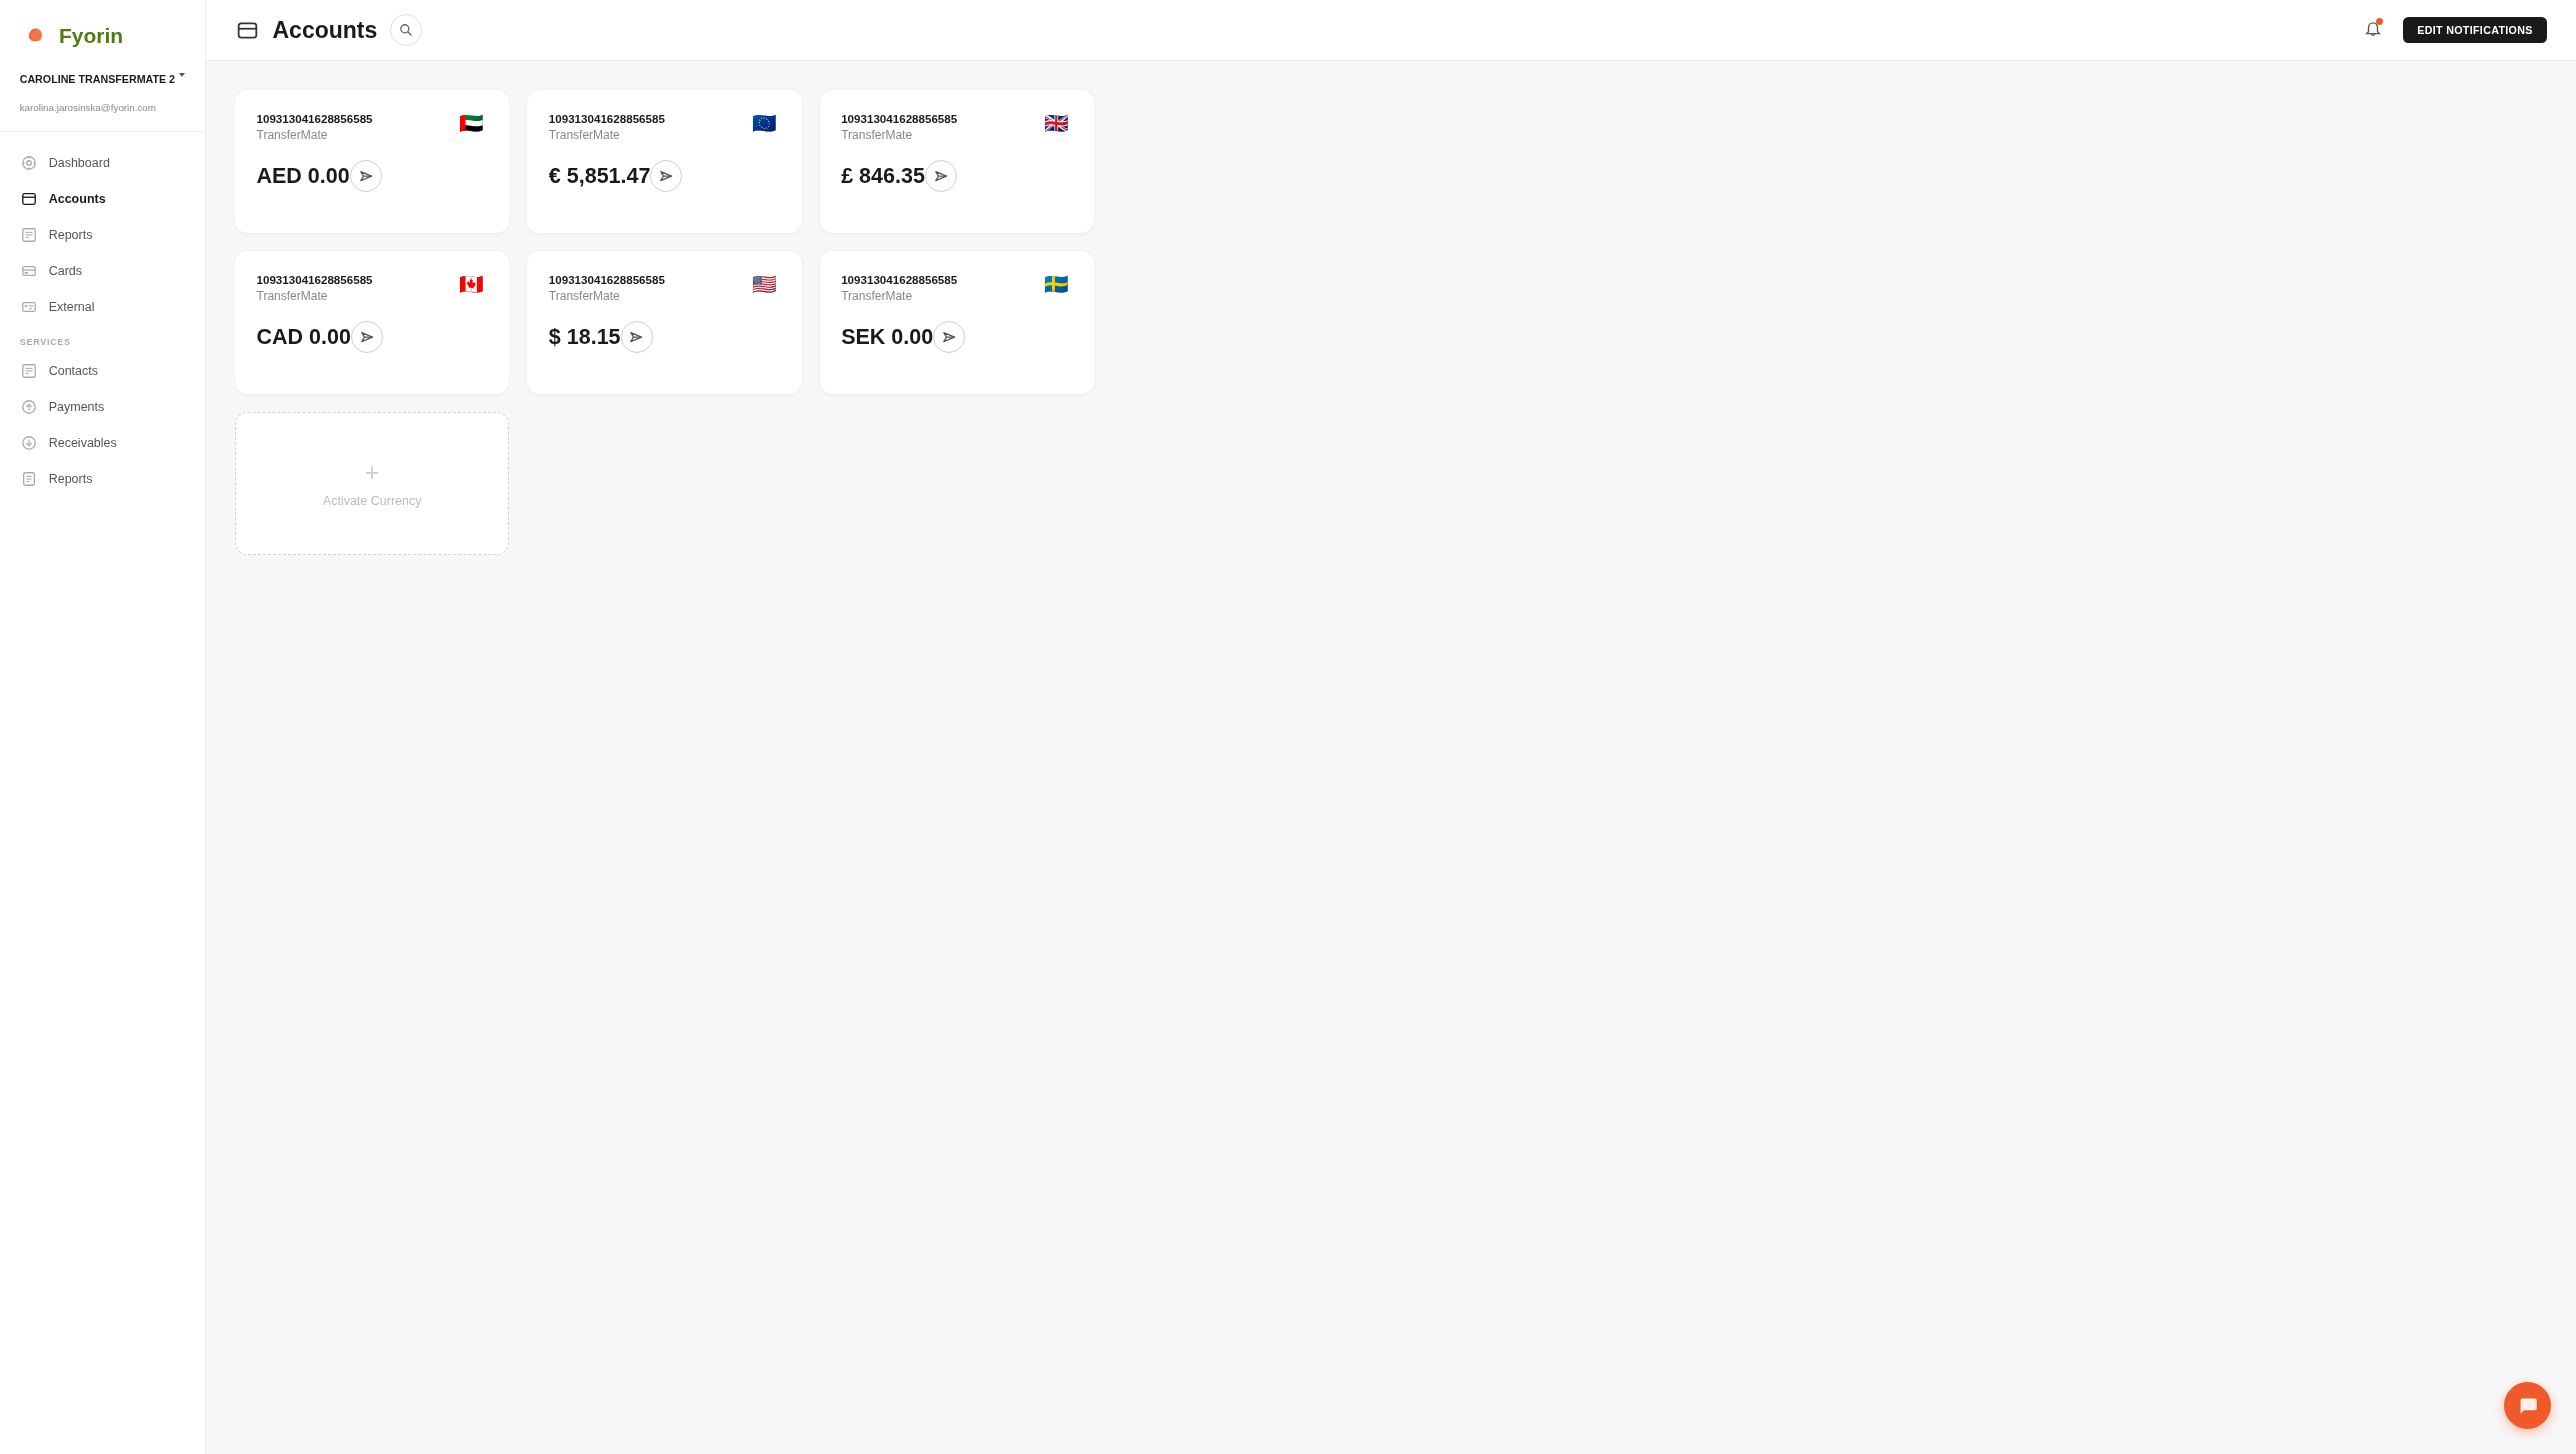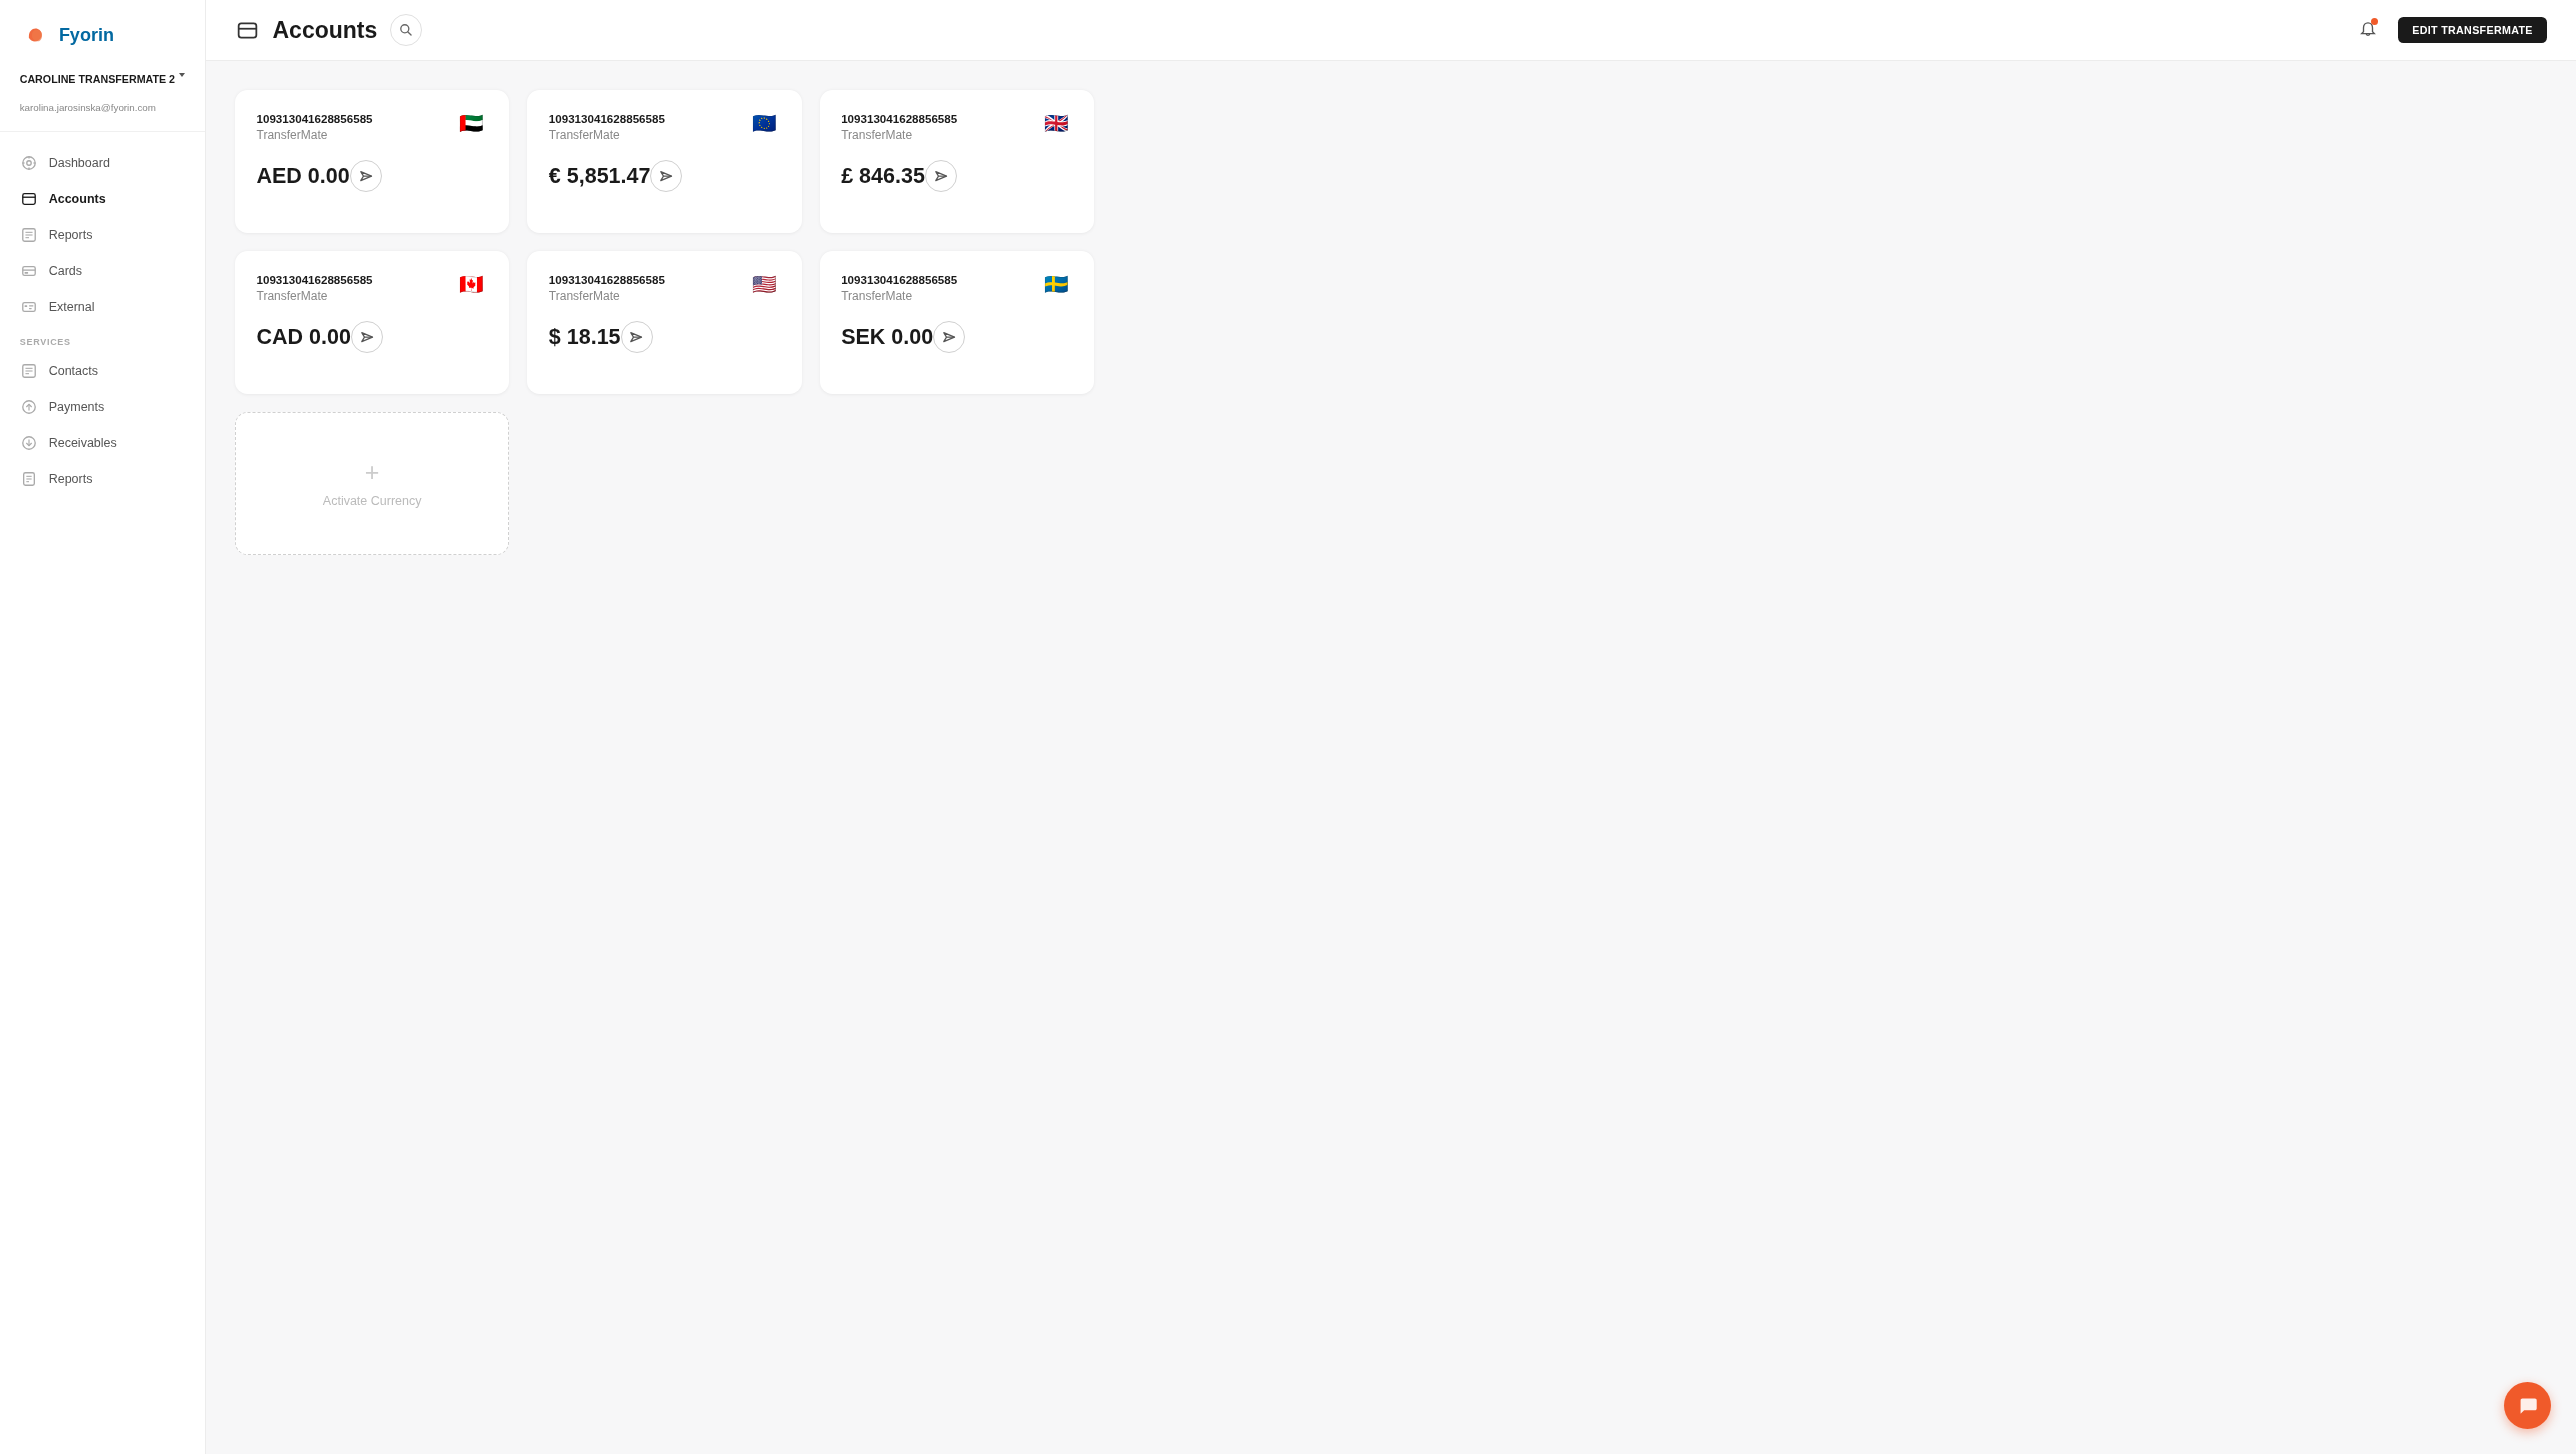--- a/index.html
+++ b/index.html
@@ -21,23 +21,23 @@
       display: flex;
       align-items: center;
       gap: 7.2px;
       padding: 19.7px 19.7px 14.3px 19.7px;
     }
     .logo-icon {
       width: 32px;
       height: 32px;
     }
     .logo-text {
-      font-size: 18px;
+      font-size: 21px;
       font-weight: 700;
-      color: #0369a1;
+      color: #4d7c0f;
     }
     .sidebar-user {
       padding: 7.2px 19.7px 18px 19.7px;
       border-bottom: 0.9px solid #f0f0f0;
     }
     .sidebar-user-name {
       font-size: 10.7px;
       font-weight: 700;
       color: #1a1a1a;
       display: flex;
@@ -430,21 +430,21 @@
       </button>
     </div>
     <div class="topbar-right">
       <div class="notif-btn">
         <svg width="18" height="18" viewBox="0 0 20 20" fill="none">
           <path d="M10 2 C7 2, 5 4.5, 5 7.5 L5 12 L3 14 L17 14 L15 12 L15 7.5 C15 4.5, 13 2, 10 2Z" stroke="#555" stroke-width="1.5" fill="none"></path>
           <path d="M8 14 C8 15.1, 8.9 16, 10 16 C11.1 16, 12 15.1, 12 14" stroke="#555" stroke-width="1.5" fill="none"></path>
         </svg>
         <span class="notif-dot"></span>
       </div>
-      <button class="edit-notif-btn">EDIT TRANSFERMATE</button>
+      <button class="edit-notif-btn">EDIT NOTIFICATIONS</button>
     </div>
   </div>
 
   <div class="content">
     <div class="accounts-grid" id="accounts-grid">
 
     <div class="account-card">
     <div class="account-card-top">
       <div>
         <div class="account-number">109313041628856585</div>

